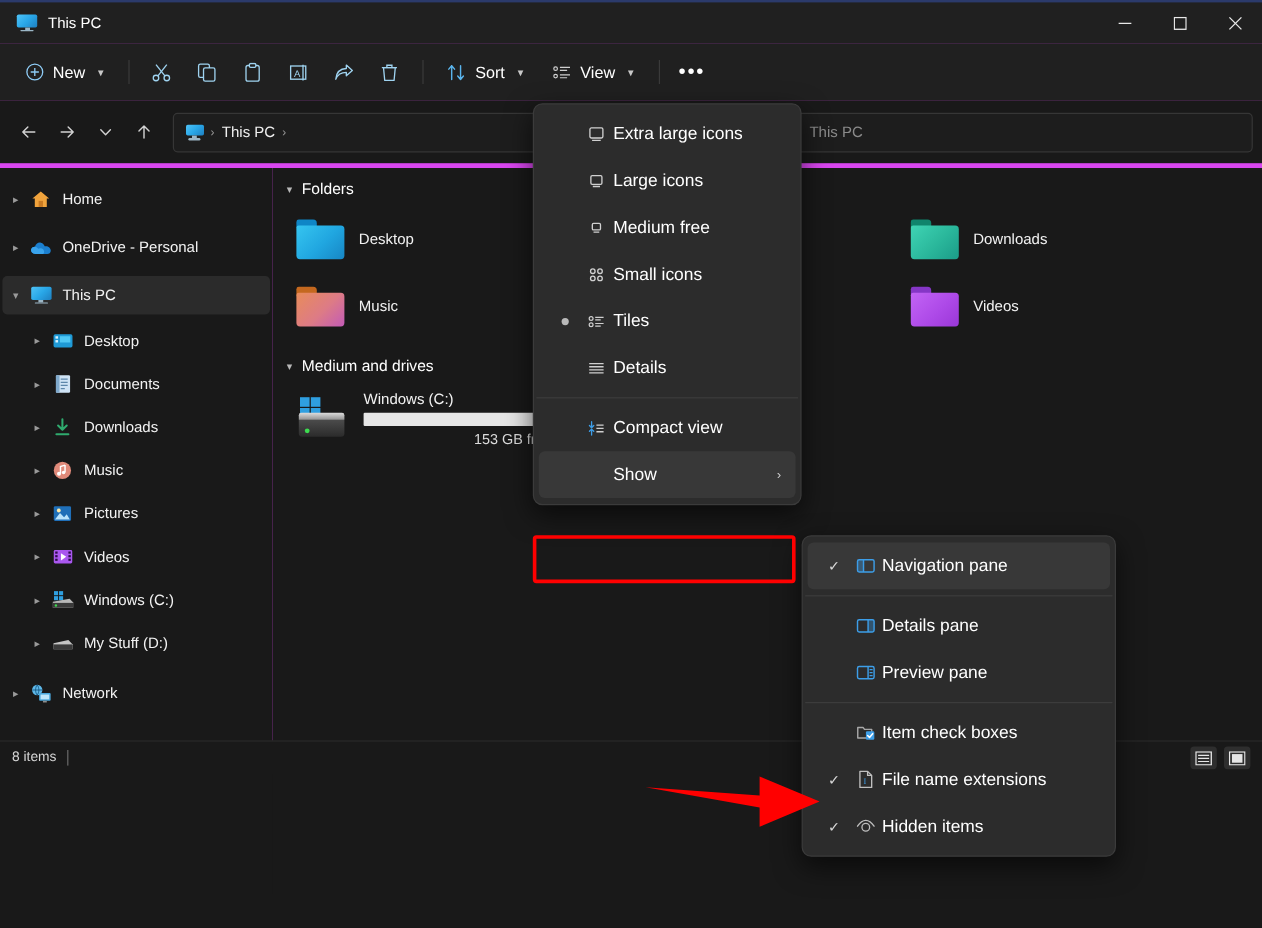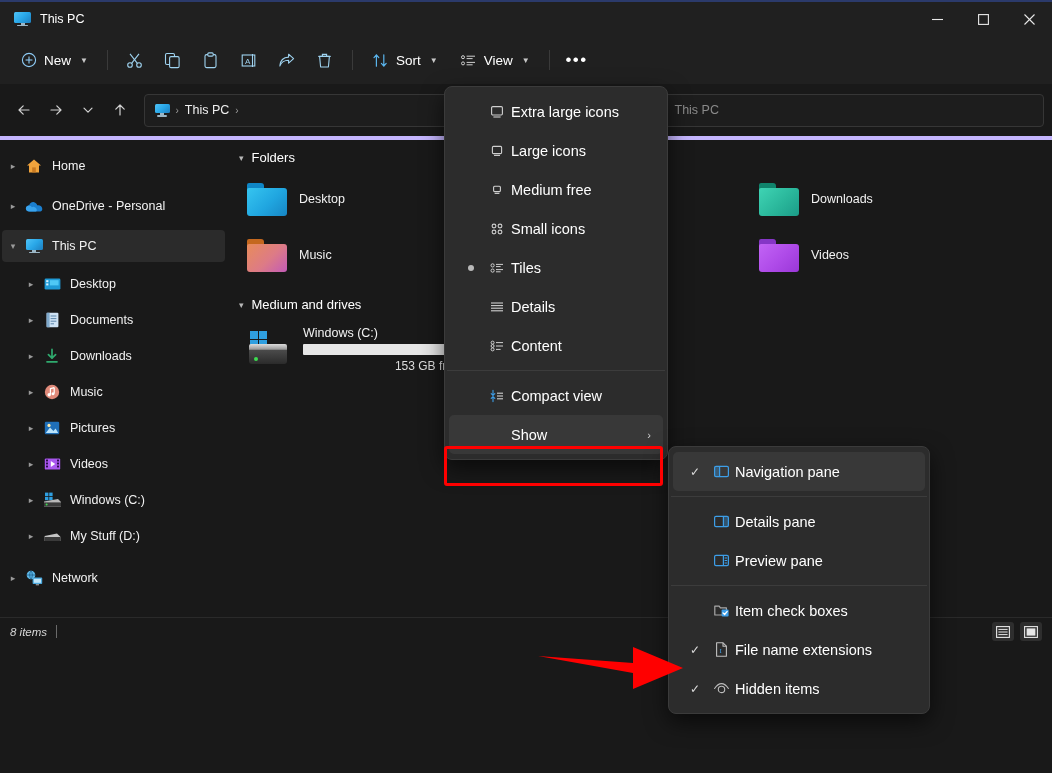--- a/index.html
+++ b/index.html
@@ -4,21 +4,21 @@
 <style>
   * { box-sizing: border-box; margin: 0; padding: 0; }
   html, body {
     width: 1052px; height: 773px;
     background: #191919;
     font-family: "Liberation Sans", sans-serif;
     color: #ffffff;
     overflow: hidden;
     -webkit-font-smoothing: antialiased;
   }
-  #app { position: relative; width: 1052px; height: 645px; background: #c4b5fd; }
+  #app { position: relative; width: 1052px; height: 645px; background: #d946ef; }
 
   
   .titlebar {
     position: absolute; left: 0; top: 0; width: 1052px; height: 36px;
     background: #202020;
     display: flex; align-items: center;
     border-top: 2px solid #2b3a6b;
   }
   .title-left { display: flex; align-items: center; gap: 9px; padding-left: 14px; }
   .title-text { font-size: 12.5px; color: #ffffff; }
@@ -144,21 +144,21 @@
     border-radius: 2px 2px 3px 3px;
   }
   .drive-ico .led { position: absolute; left: 7px; top: 26px; width: 4px; height: 4px; border-radius: 50%; background: #3ddc50; }
 
   
   .statusbar {
     position: absolute; left: 0; bottom: 0; width: 1052px; height: 28px;
     background: #191919; border-top: 1px solid #2a2a2a;
     display: flex; align-items: center; justify-content: space-between; padding: 0 10px;
   }
-  .status-left { display: flex; align-items: center; gap: 9px; font-style: italic; }
+  .status-left { display: flex; align-items: flex-start; gap: 9px; }
   .status-text { font-size: 11.5px; color: #d6d6d6; }
   .status-div { width: 1px; height: 13px; background: #6a6a6a; }
   .status-right { display: flex; align-items: center; gap: 6px; }
   .view-toggle {
     width: 22px; height: 19px; display: flex; align-items: center; justify-content: center;
     border-radius: 3px; background: #2e2e2e;
   }
 
   
   .menu {
@@ -649,34 +649,20 @@
       <span class="mi-icon">
         <svg width="16" height="16" viewBox="0 0 16 16">
             <line x1="2" y1="4" x2="14" y2="4" stroke="#d0d0d0" stroke-width="1.1"></line>
             <line x1="2" y1="6.6" x2="14" y2="6.6" stroke="#d0d0d0" stroke-width="1.1"></line>
             <line x1="2" y1="9.2" x2="14" y2="9.2" stroke="#d0d0d0" stroke-width="1.1"></line>
             <line x1="2" y1="11.8" x2="14" y2="11.8" stroke="#d0d0d0" stroke-width="1.1"></line>
           </svg>
       </span>
       <span class="mi-label">Details</span>
     </div>
-    <div class="menu-item">
-      <span class="mi-check"></span>
-      <span class="mi-icon">
-        <svg width="16" height="16" viewBox="0 0 16 16">
-            <circle cx="3.6" cy="4.6" r="1.5" fill="none" stroke="#d0d0d0" stroke-width="1"></circle>
-            <circle cx="3.6" cy="8" r="1.5" fill="none" stroke="#d0d0d0" stroke-width="1"></circle>
-            <circle cx="3.6" cy="11.4" r="1.5" fill="none" stroke="#d0d0d0" stroke-width="1"></circle>
-            <line x1="7" y1="4.6" x2="14" y2="4.6" stroke="#d0d0d0" stroke-width="1"></line>
-            <line x1="7" y1="8" x2="14" y2="8" stroke="#d0d0d0" stroke-width="1"></line>
-            <line x1="7" y1="11.4" x2="11.6" y2="11.4" stroke="#d0d0d0" stroke-width="1"></line>
-          </svg>
-      </span>
-      <span class="mi-label">Content</span>
-    </div>
 
     <div class="menu-sep"></div>
 
     <div class="menu-item">
       <span class="mi-check"></span>
       <span class="mi-icon blue">
         <svg width="16" height="16" viewBox="0 0 16 16">
             <path d="M4 2.4 L4 7.4 M4 7.4 L2.2 5.6 M4 7.4 L5.8 5.6" fill="none" stroke="#3d9ee8" stroke-width="1.1" stroke-linecap="round"></path>
             <path d="M4 13.6 L4 8.6 M4 8.6 L2.2 10.4 M4 8.6 L5.8 10.4" fill="none" stroke="#3d9ee8" stroke-width="1.1" stroke-linecap="round"></path>
             <line x1="8" y1="5.2" x2="14" y2="5.2" stroke="#d0d0d0" stroke-width="1.1"></line>

